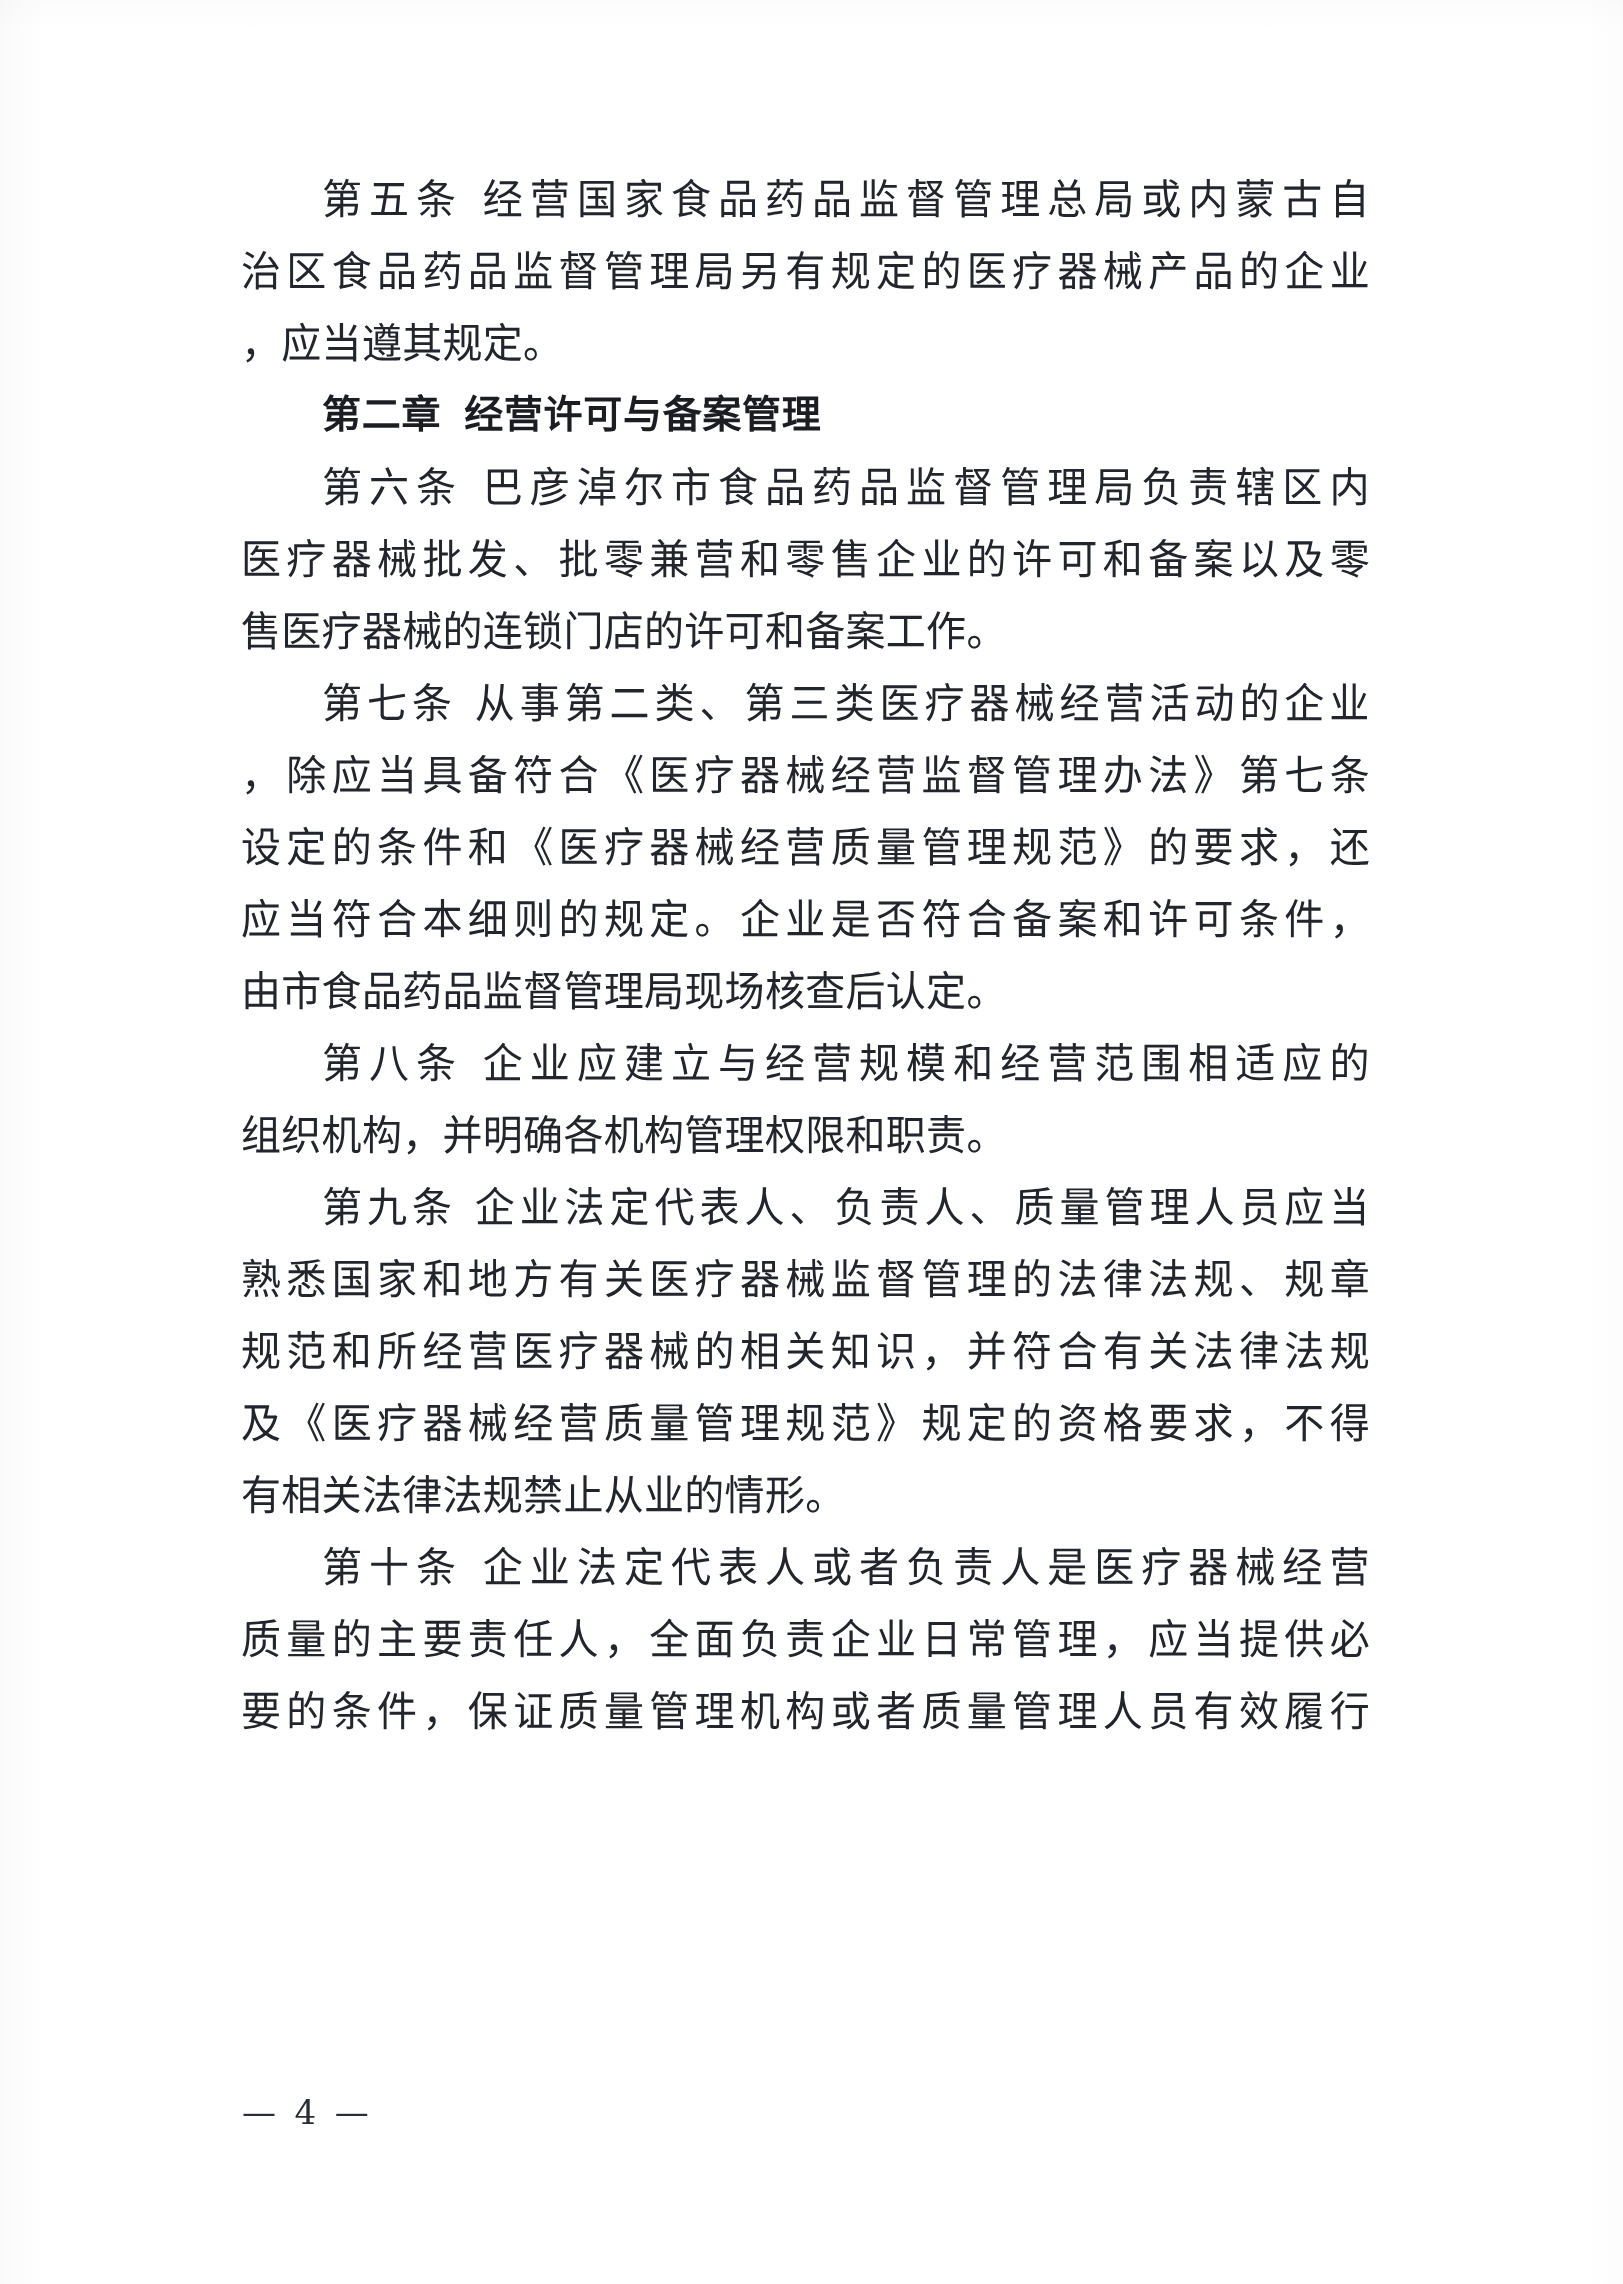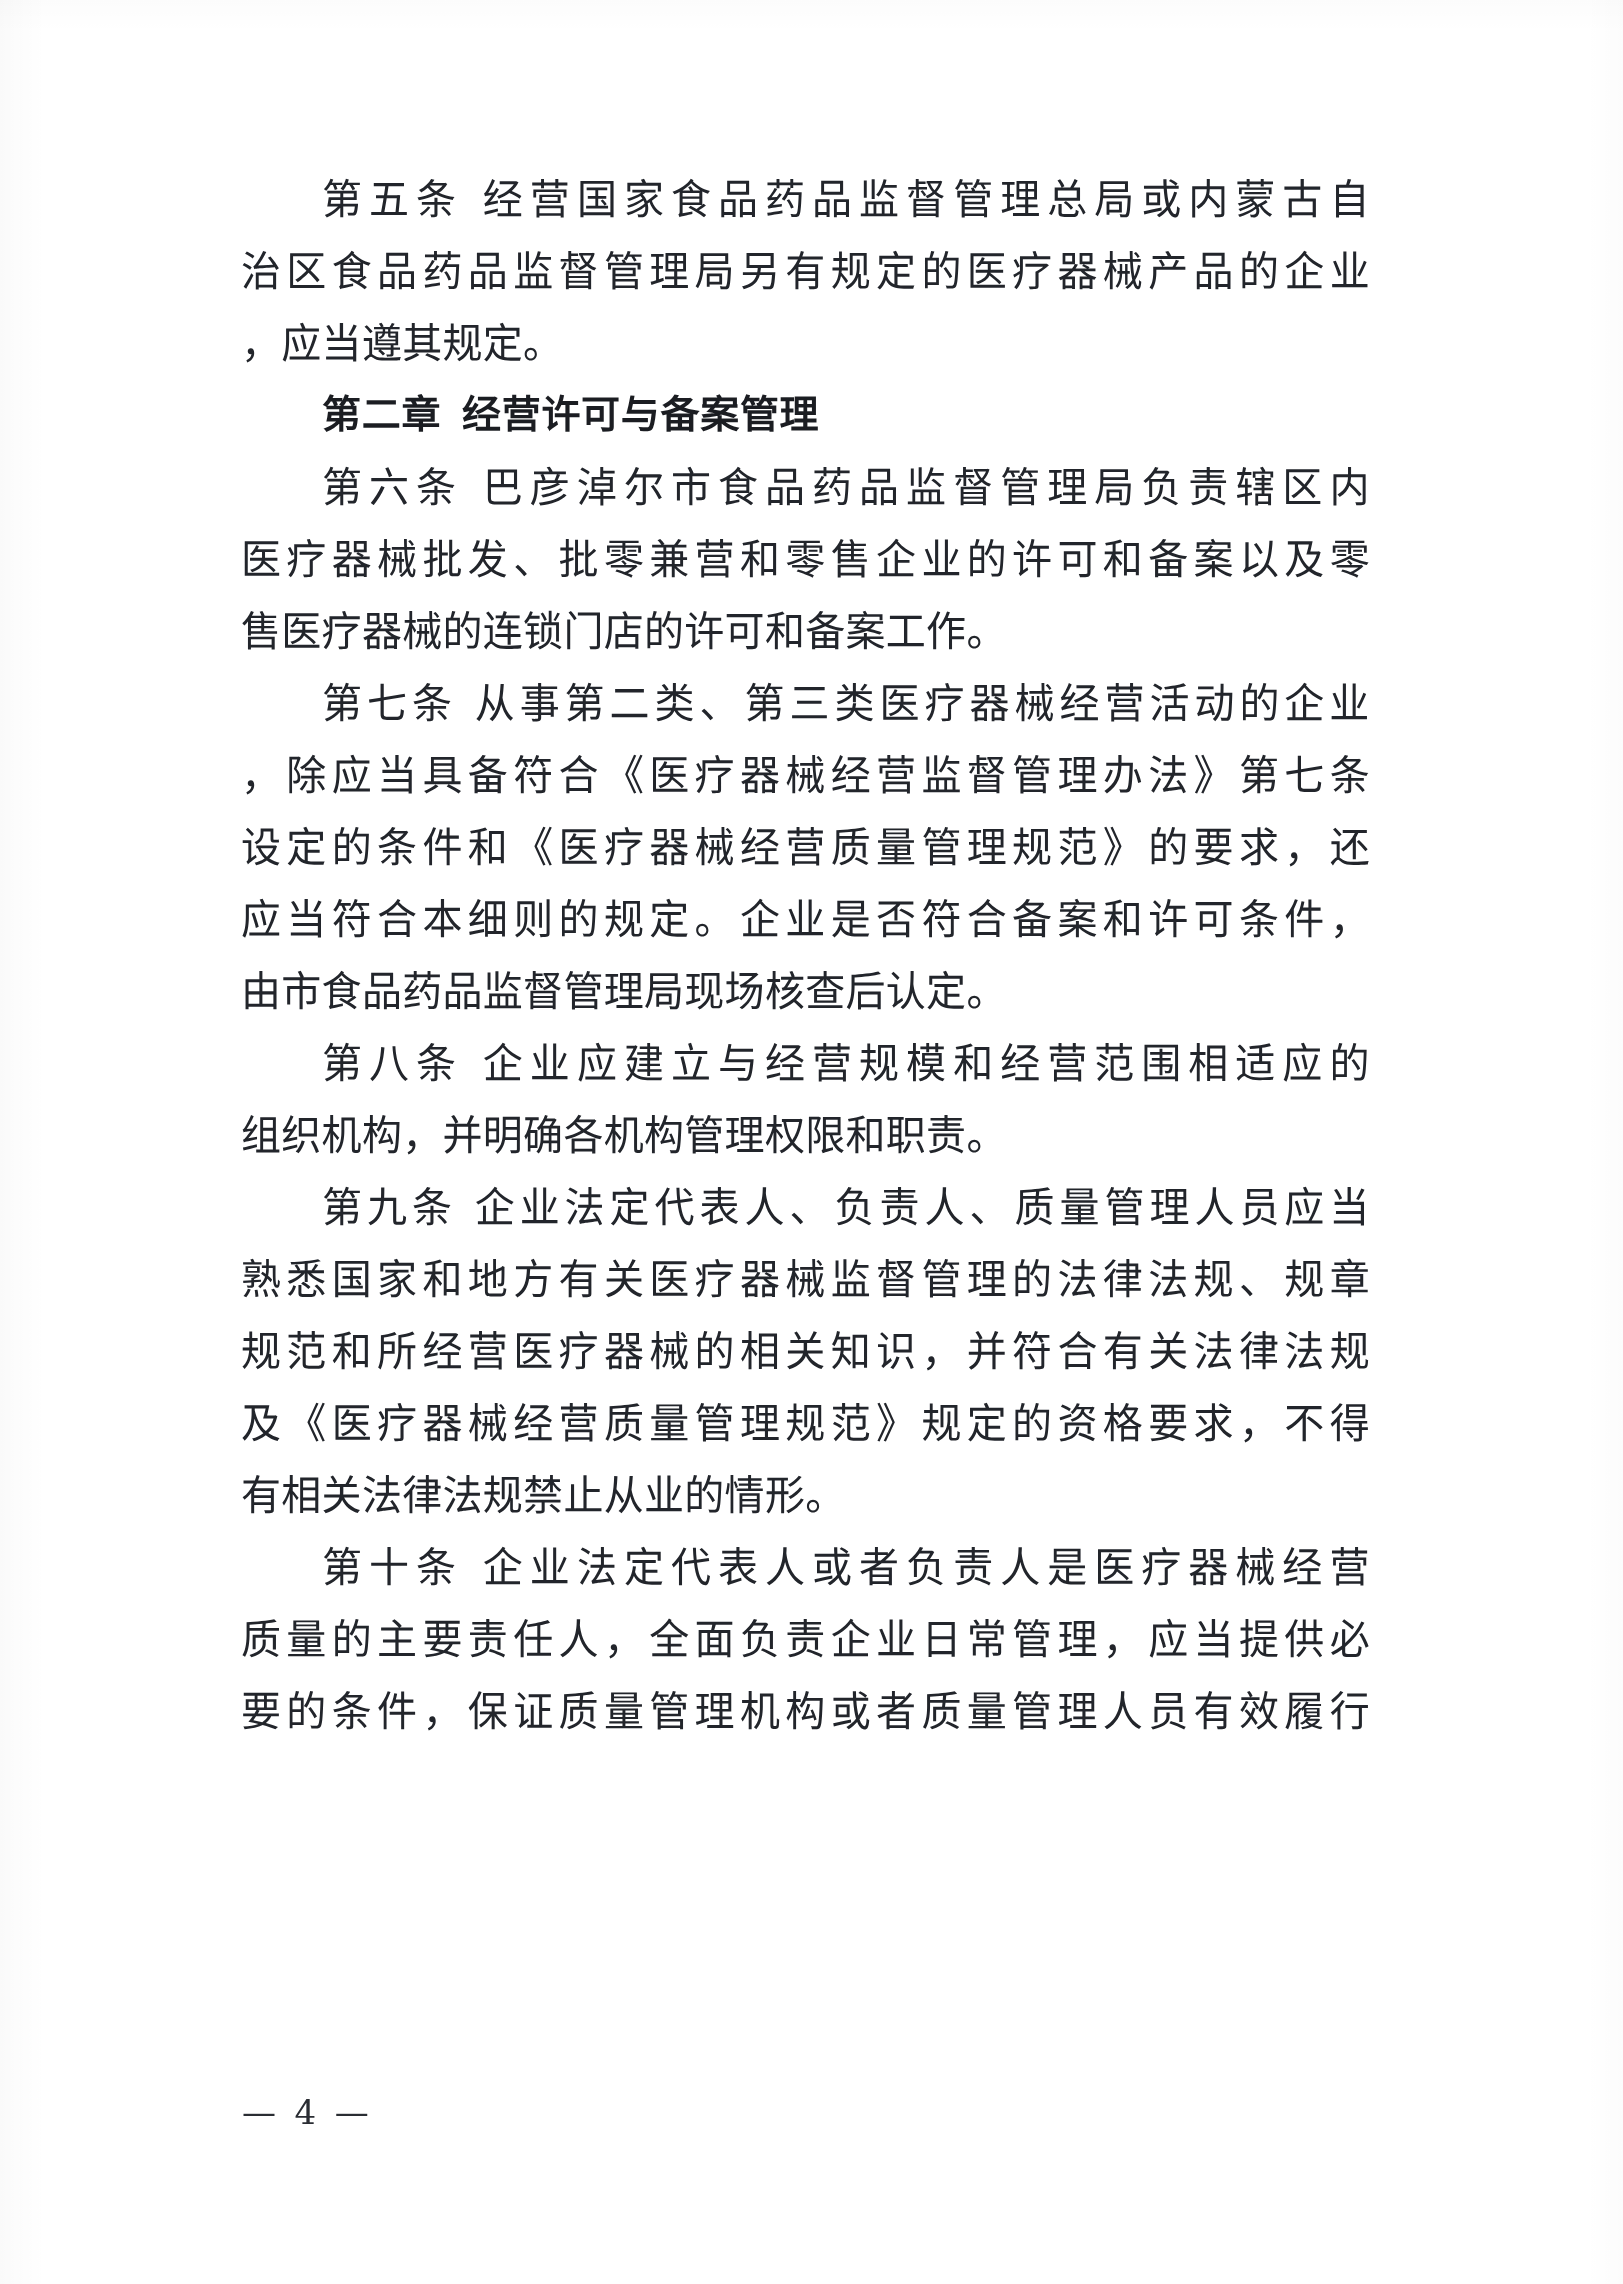--- a/index.html
+++ b/index.html
@@ -58,21 +58,21 @@
   }
   .line.justify > span {
     display: inline-block;
   }
 
   .line.indent {
     padding-left: 81px;
   }
 
   .heading {
-    font-family: Liberation Serif, serif;
+    font-family: Liberation Sans, sans-serif;
     font-weight: bold;
     font-size: 39px;
     line-height: 72px;
     color: #1b1d22;
     padding-left: 81px;
     white-space: pre;
     letter-spacing: 0.7px;
   }
 
   .footer {

